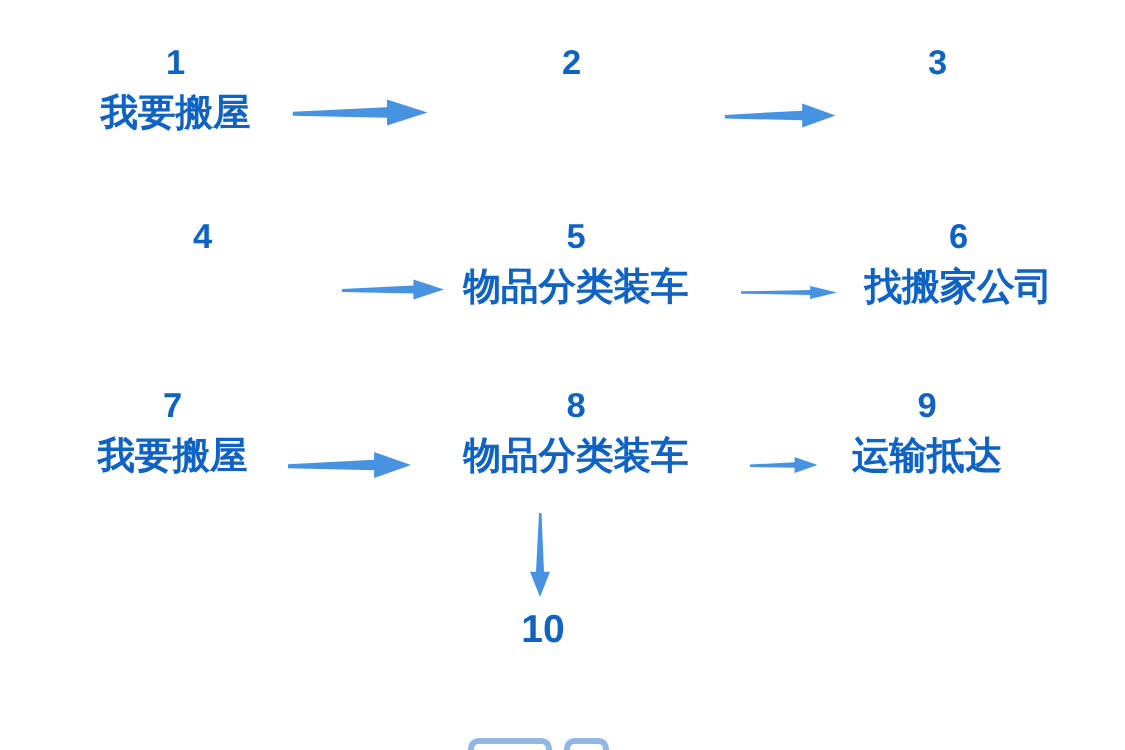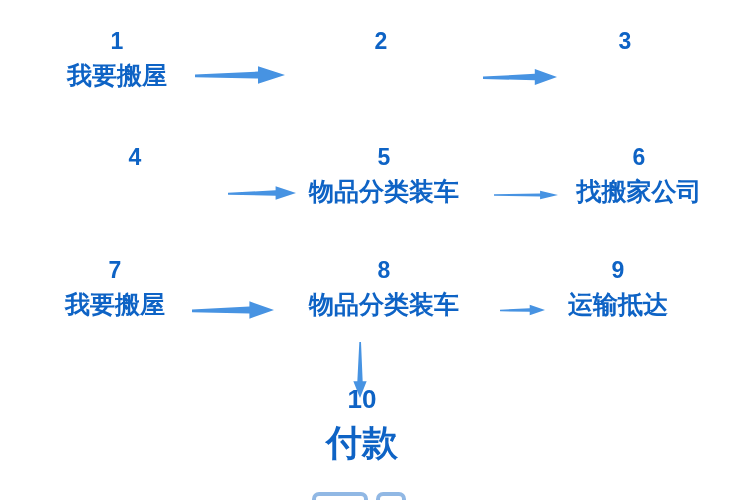--- a/index.html
+++ b/index.html
@@ -146,23 +146,22 @@
     <div class="num">9</div>
     <div class="label">运输抵达</div>
   </div>
 
   <div class="arrow" style="left:350px; top:342px; width:20px; height:56px;">
     <svg viewBox="0 0 30 100" preserveAspectRatio="none" aria-hidden="true">
       <polygon fill="currentColor" points="14,0 11,70 5,70 15,100 25,70 19,70 16.5,0"></polygon>
     </svg>
   </div>
 
-  <div class="step final" style="left:362px; top:384px;">
+  <div class="step final" style="left:362px; top:404px;">
     <div class="num">10</div>
-    <div class="label">付款</div>
   </div>
 
   <div class="clipped-bottom">
     <div class="glyph-top g1"></div>
     <div class="glyph-top g2"></div>
   </div>
 
 </div>
 
 </body></html>

